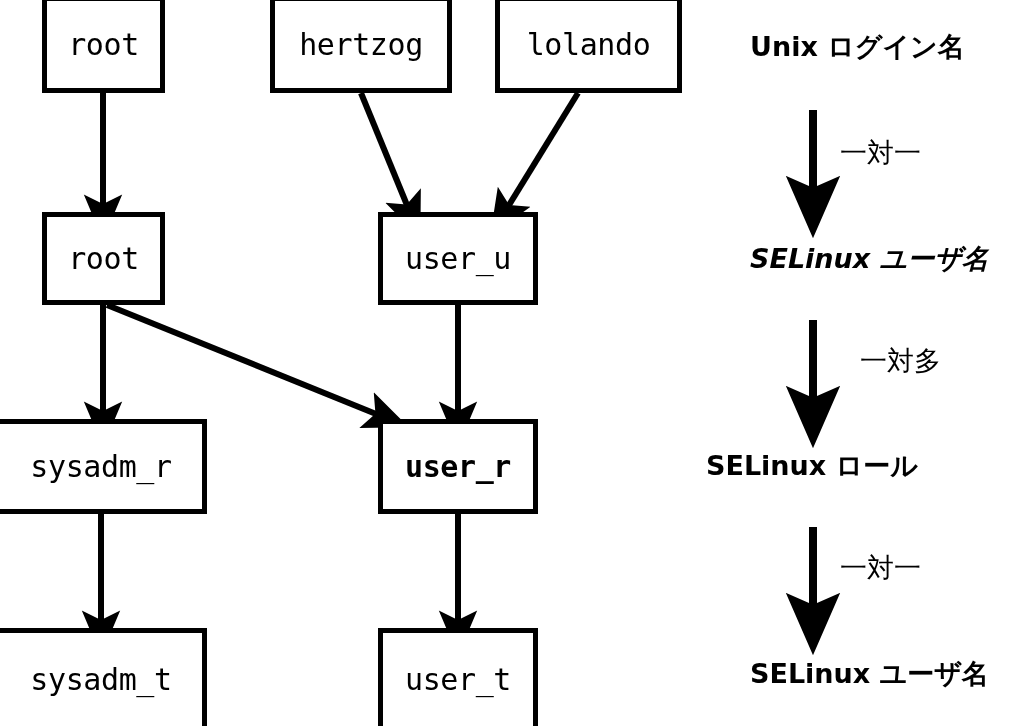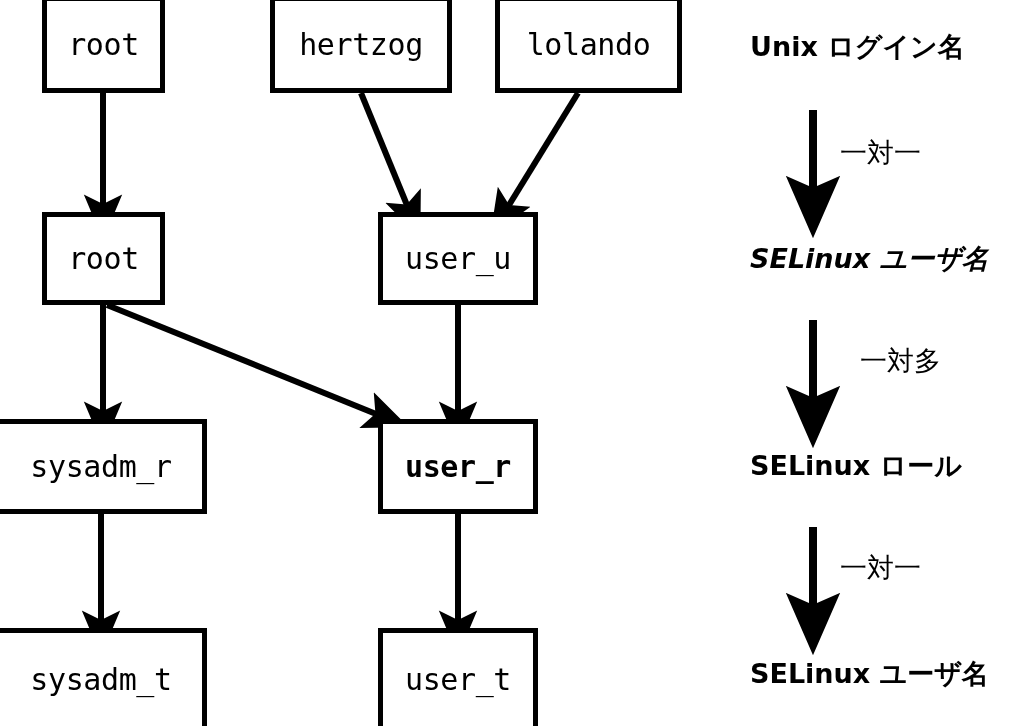--- a/index.html
+++ b/index.html
@@ -120,20 +120,20 @@
       <div class="node-box" style="left: -5px; top: 628px; width: 212px; height: 103px;">
         <span class="node-label">sysadm_t</span>
       </div>
       <div class="node-box" style="left: 378px; top: 628px; width: 160px; height: 103px;">
         <span class="node-label">user_t</span>
       </div>
     </div>
   <div id="legend-layer">
       <div class="legend-label" style="left: 750px; top: 33px;">Unix ログイン名</div>
       <div class="legend-label" style="left: 750px; top: 245px; font-style: italic;">SELinux ユーザ名</div>
-      <div class="legend-label" style="left: 750px; top: 452px;">SELinux ロール</div>
+      <div class="legend-label" style="left: 706px; top: 452px;">SELinux ロール</div>
       <div class="legend-label" style="left: 750px; top: 660px;">SELinux ユーザ名</div>
       <div class="legend-rel" style="left: 840px; top: 140px;">一対一</div>
       <div class="legend-rel" style="left: 860px; top: 348px;">一対多</div>
       <div class="legend-rel" style="left: 840px; top: 555px;">一対一</div>
     </div>
 
 </div>
 
 </body></html>

